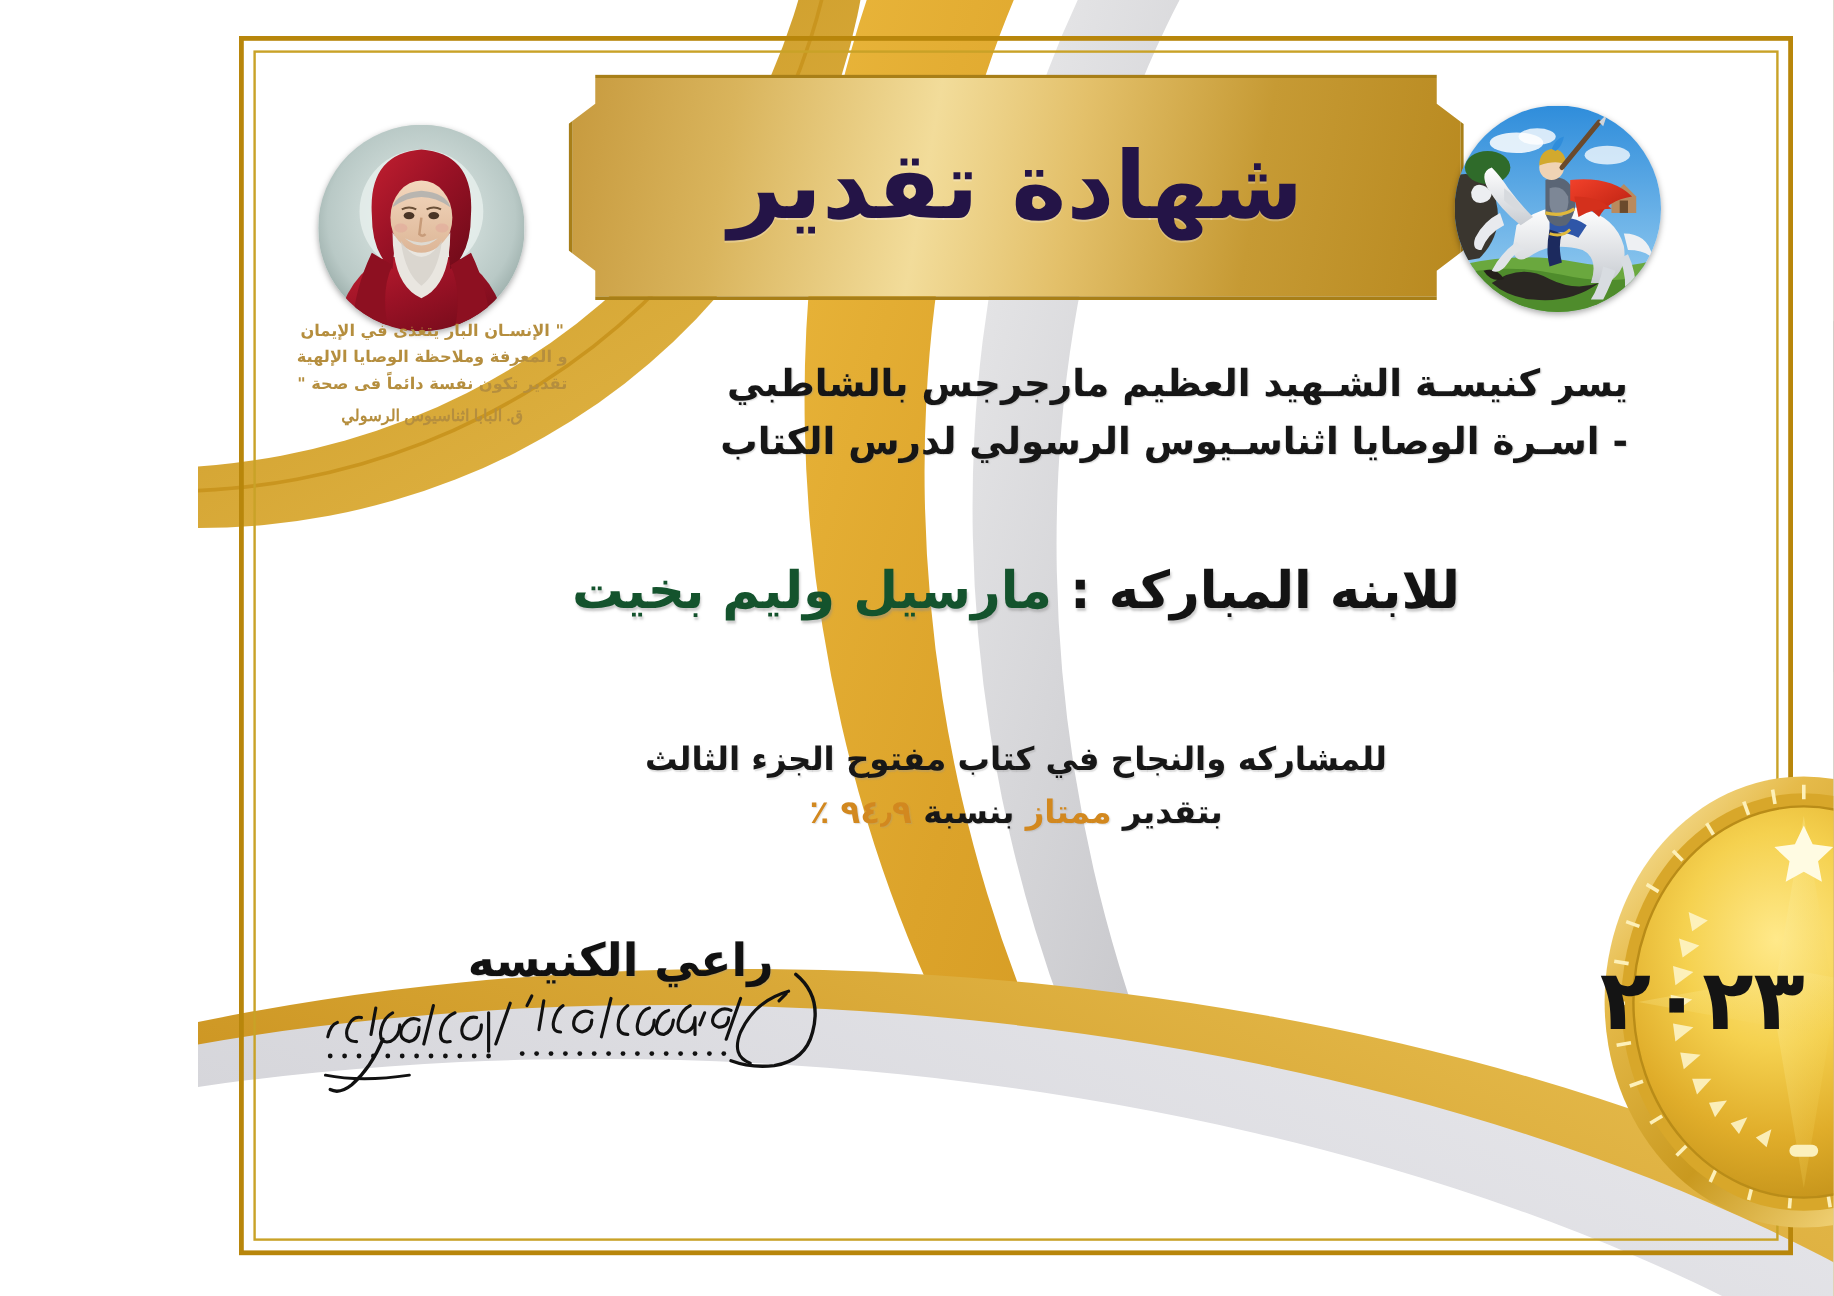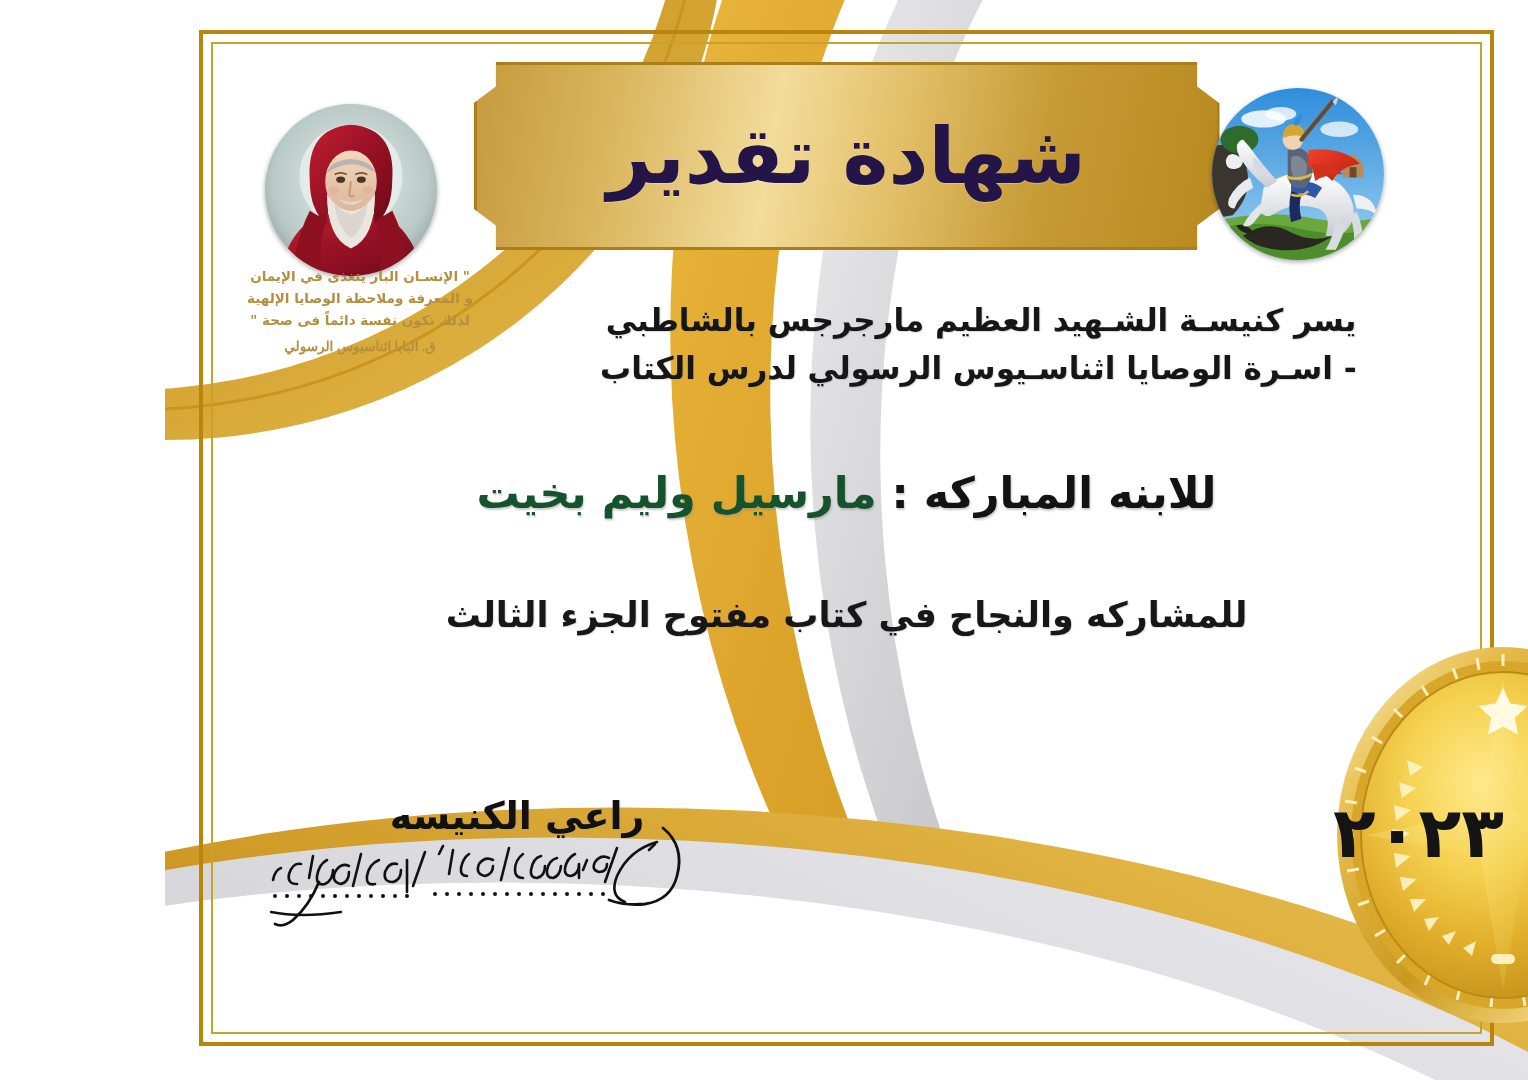--- a/index.html
+++ b/index.html
@@ -214,39 +214,38 @@
     font-size:43px;
     font-weight:700;
     line-height:1.2;
     text-shadow:1px 2px 2px rgba(140,140,140,.45);
   }
   .name-label{color:#131313;}
   .name-value{color:#14532d;text-align:center;}
 
   .achieve{
     position:absolute;
-    left:0;right:0;top:587px;
+    left:0;right:0;top:612px;
     text-align:center;
     direction:rtl;
-    font-size:35px;
+    font-size:27px;
     font-weight:700;
     color:#171717;
     line-height:1.62;
     text-shadow:1px 1px 1px rgba(150,150,150,.3);
   }
   .hl{color:#d2881f;}
 
   
   .sig-block{
     position:absolute;
     left:92px;top:778px;
     width:520px;
     text-align:center;
     direction:rtl;
-    margin-top:16px;
   }
   .sig-title{
     font-size:38px;font-weight:700;color:#111;
     letter-spacing:0px;
     text-shadow:1px 1px 1px rgba(160,160,160,.3);
   }
   .sig-svg{display:block;margin-top:-14px;}
 
   
   .medal{
@@ -414,36 +413,42 @@
       <path d="M70 8 L74 4 L72 10 Z" fill="#cfd4da"></path>
 
       <path d="M44 52 Q52 54 58 50" stroke="#e0b93c" stroke-width="1.6" fill="none"></path>
       <path d="M46 62 Q52 64 56 60" stroke="#e0b93c" stroke-width="1.4" fill="none"></path>
     </svg>
   </div>
 
   <div class="quote">
     <span>" الإنسـان البار يتغذى في الإيمان</span><br>
     <span>و المعرفة وملاحظة الوصايا الإلهية</span><br>
-    <span>لذلك تكون نفسة دائماً فى صحة "</span>
+    <span>تقدير تكون نفسة دائماً فى صحة "</span>
     <span class="attrib">ق. البابا اثناسيوس الرسولي</span>
   </div>
 
   <div class="body-block">
     <div class="line-intro">يسر كنيسـة الشـهيد العظيم مارجرجس بالشاطبي</div>
     <div class="line-intro">- اسـرة الوصايا اثناسـيوس الرسولي لدرس الكتاب</div>
   </div>
 
   <div class="name-line">
     <span class="name-label">للابنه المباركه :</span>
     <span class="name-value">مارسيل وليم بخيت</span>
   </div>
 
   <div class="achieve">
     <div>للمشاركه والنجاح في كتاب مفتوح الجزء الثالث</div>
+    <div>
+      <span>بتقدير</span>
+      <span class="hl">ممتاز</span>
+      <span>بنسبة</span>
+      <span class="hl">٩٤٫٩ ٪</span>
+    </div>
   </div>
 
   <div class="sig-block">
     <div class="sig-title">راعي الكنيسه</div>
     <svg class="sig-svg" width="520" height="120" viewBox="0 0 520 120">
 
       <g stroke="#111" fill="none" stroke-width="2.6" stroke-linecap="round" stroke-linejoin="round">
         <path d="M400 18 Q372 26 360 52 Q352 72 368 78"></path>
         <path d="M392 26 L398 20"></path>
         <path d="M352 34 Q344 30 338 38 Q334 46 342 48 Q350 48 350 40"></path>

